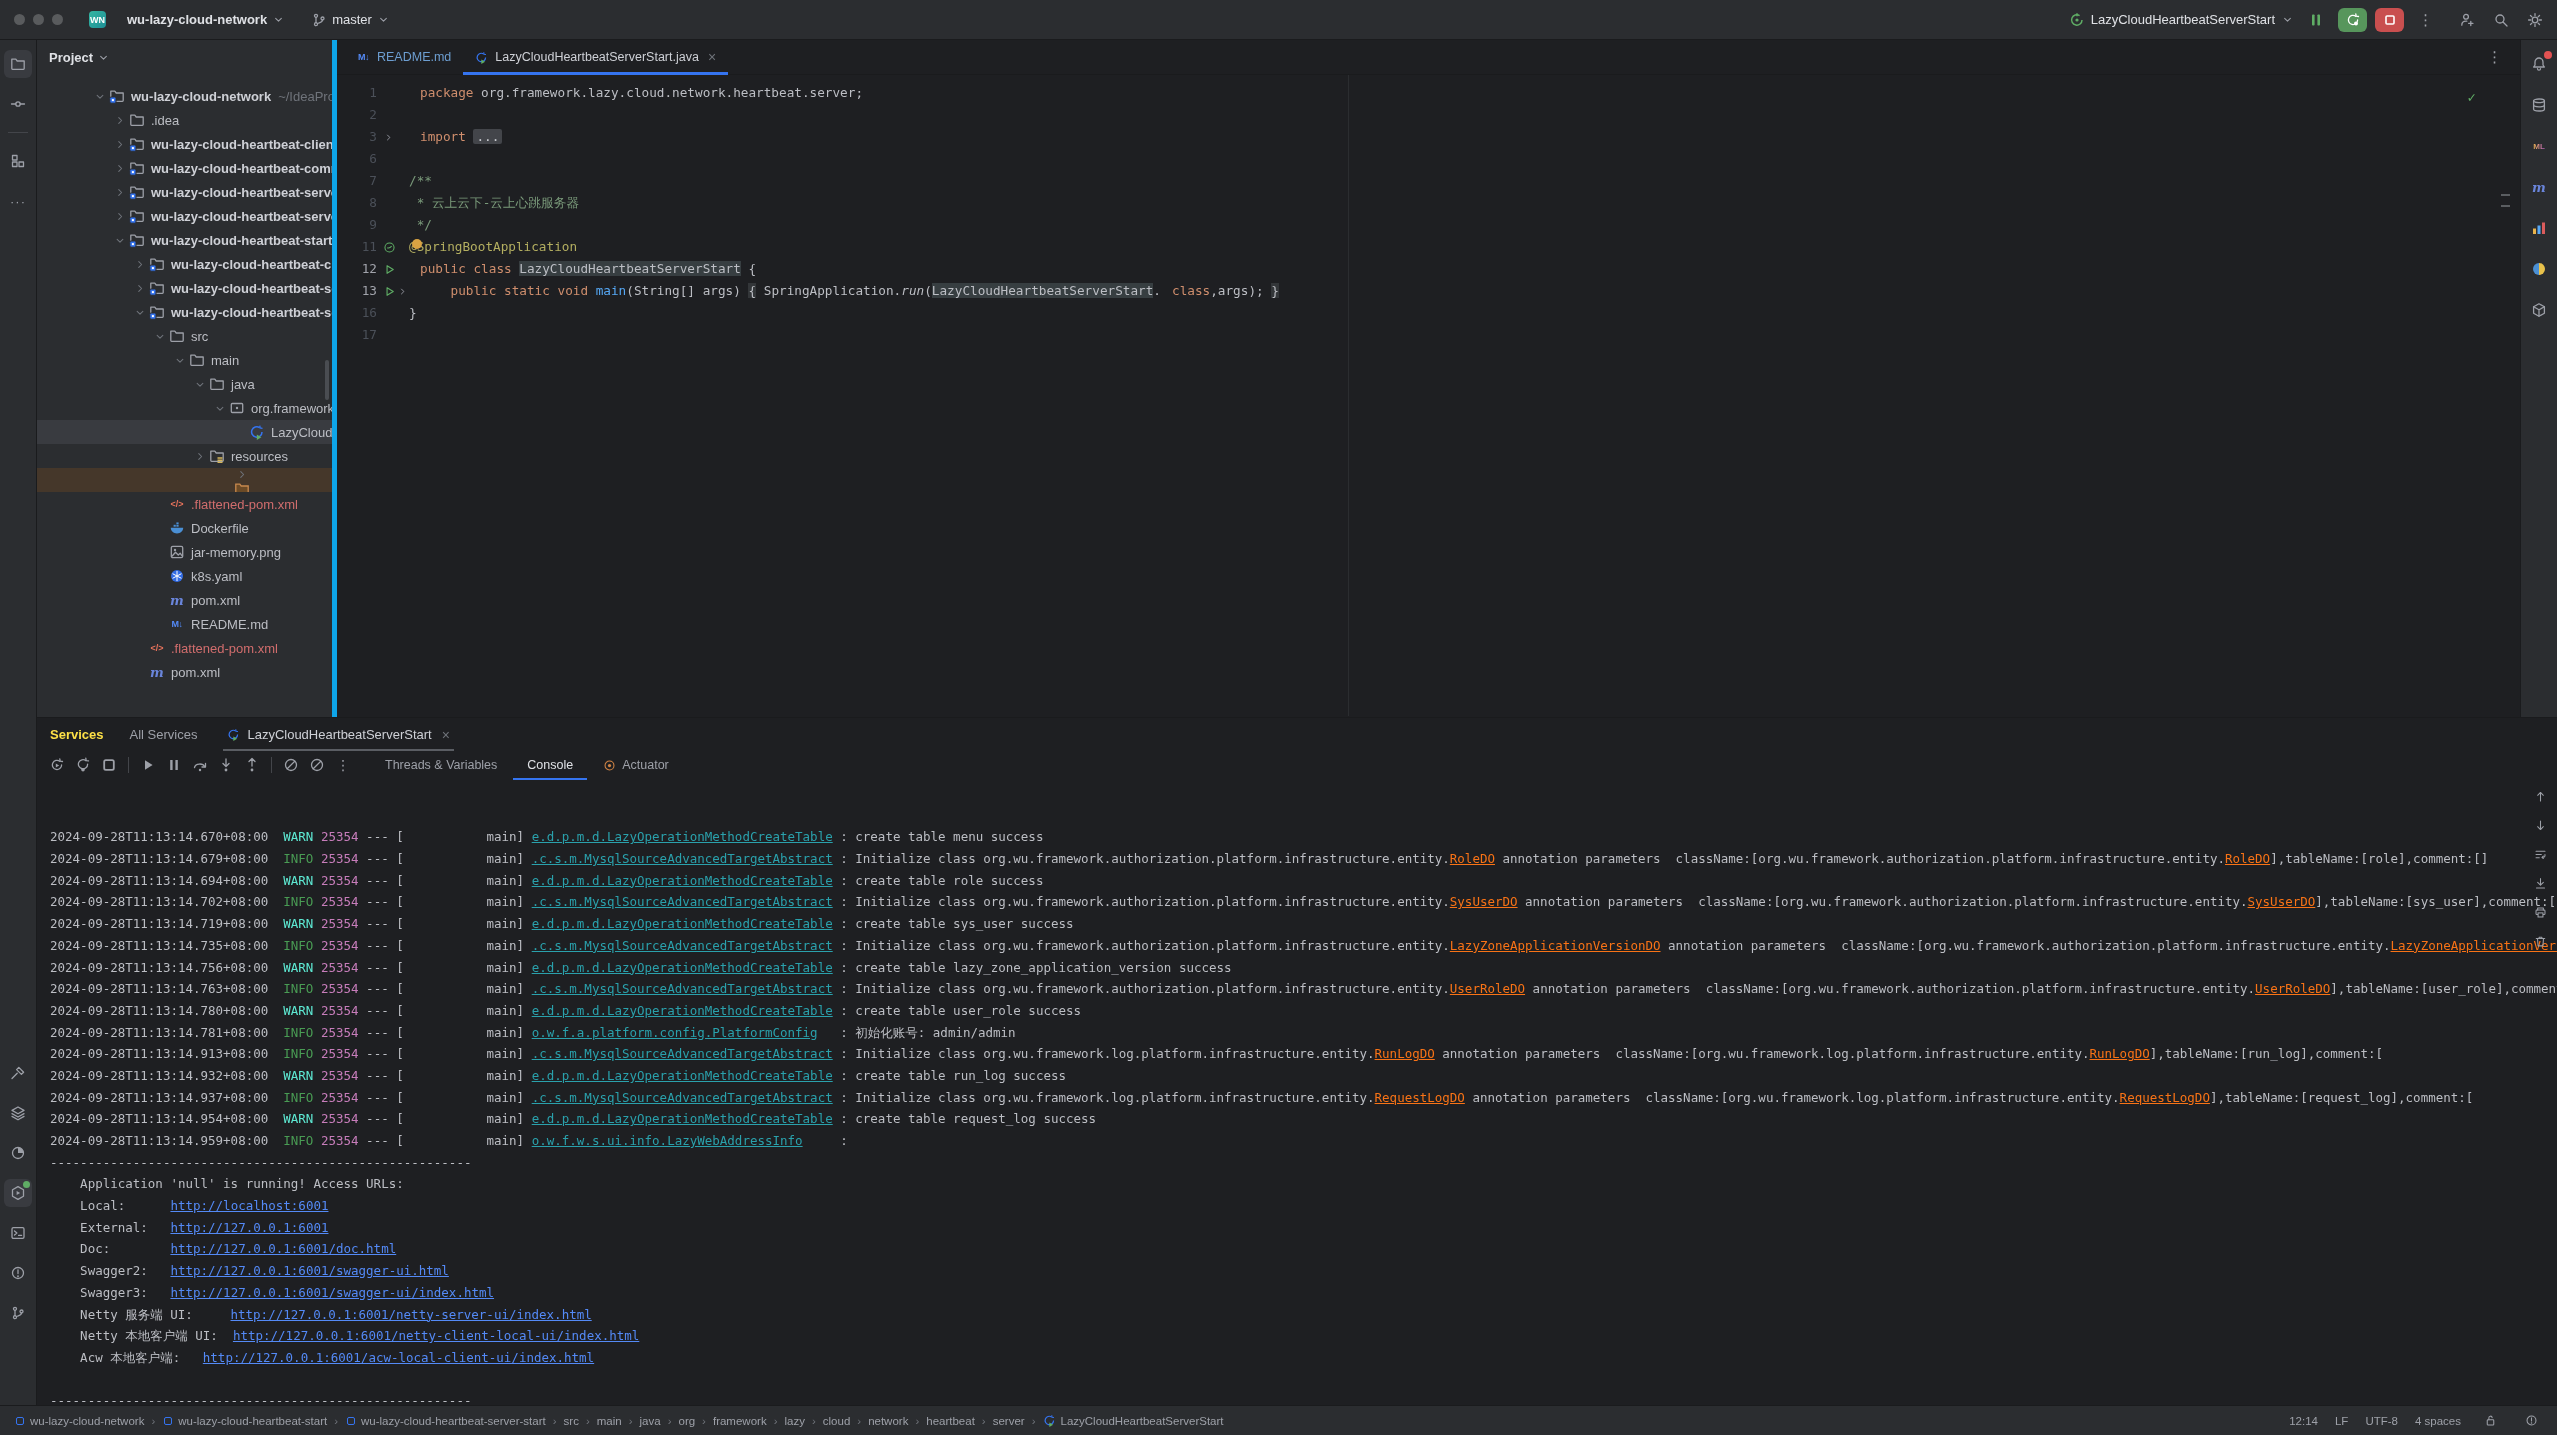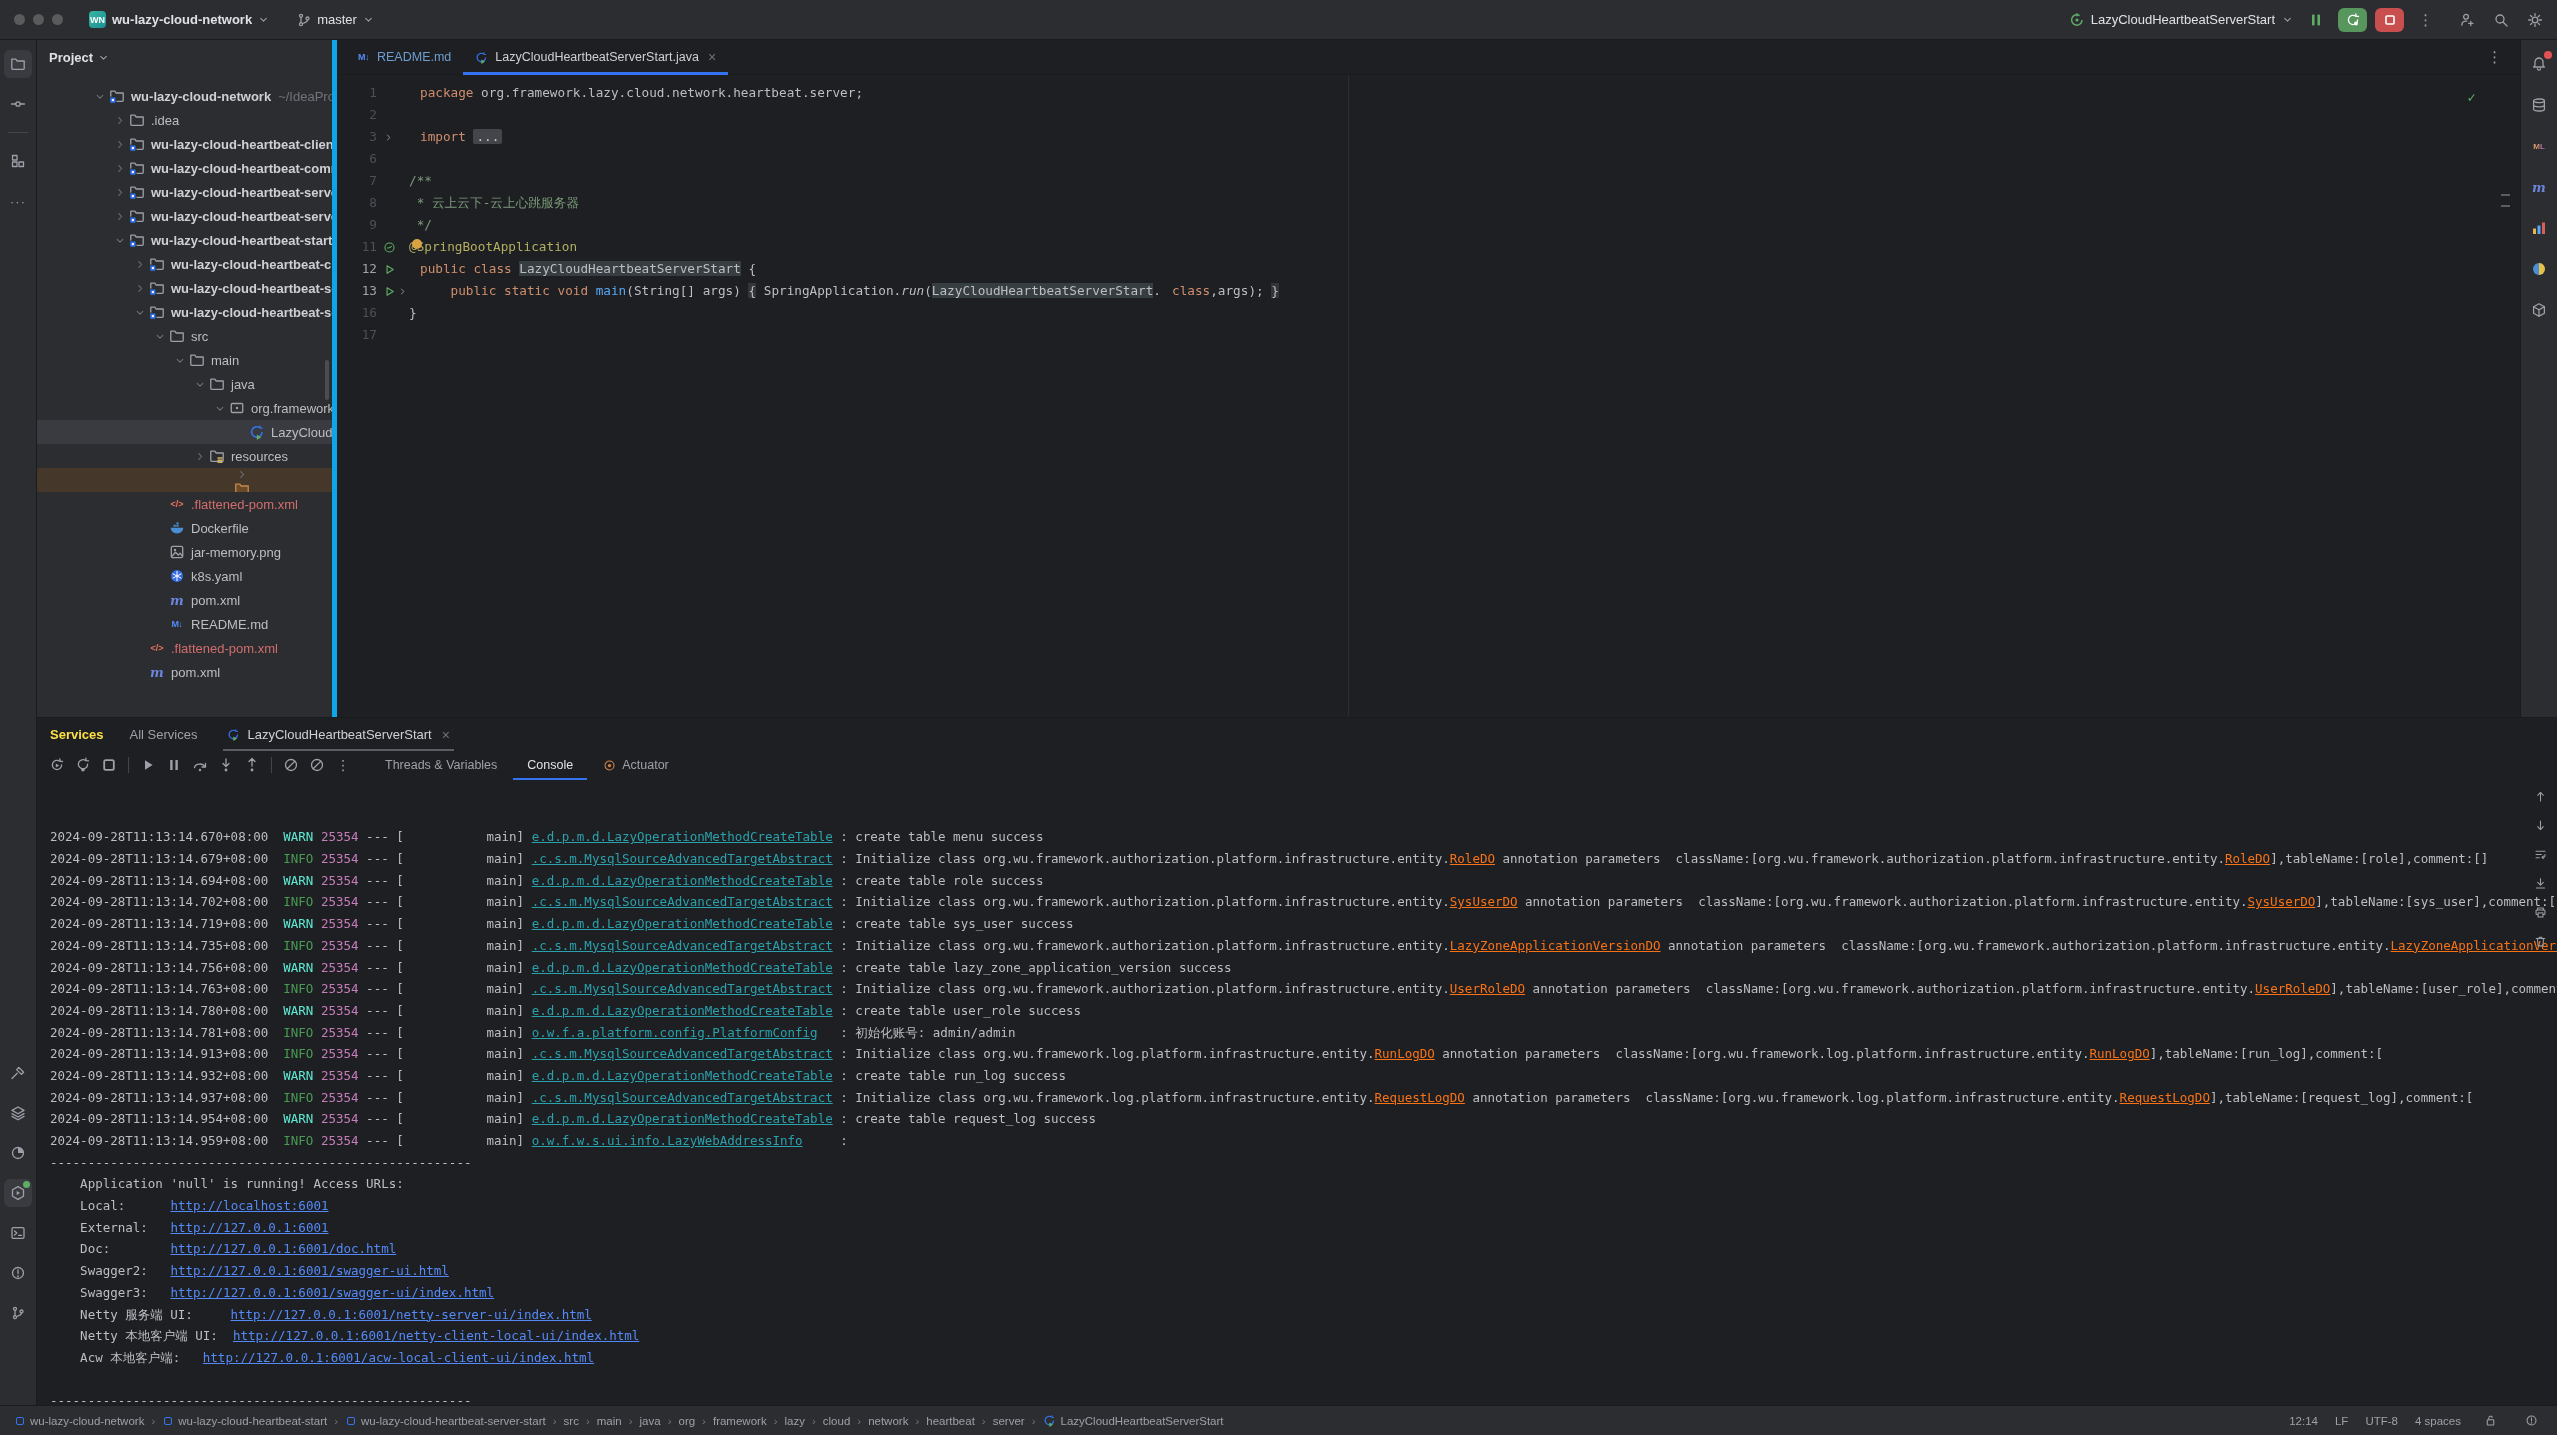--- a/index.html
+++ b/index.html
@@ -14,21 +14,21 @@
   .ic.xs { width:11px; height:11px; }
   button { background:none; border:none; color:inherit; font:inherit; cursor:default; display:inline-flex; align-items:center; }
   .c-green { color:#5fad65; } .c-red { color:#cf5b56; } .c-dim { color:#6f737a; } .c-fg { color:#c9cbd0; }
 
   
   #titlebar { position:absolute; left:0; top:0; width:2557px; height:40px; background:#2b2d30;
     border-bottom:1px solid #1a1b1d; display:flex; align-items:center; padding:0 10px; font-size:13px; }
   .tlight { width:11px; height:11px; border-radius:50%; background:#595b5d; margin-right:8px; }
   #traffic { display:flex; align-items:center; margin:0 18px 0 4px; }
   .wn-logo { width:17px; height:17px; border-radius:4px; background:linear-gradient(135deg,#35b6a2,#1d8f96);
-    color:#fff; font-size:9px; font-weight:bold; display:inline-flex; align-items:center; justify-content:center; margin-right:0; }
+    color:#fff; font-size:9px; font-weight:bold; display:inline-flex; align-items:center; justify-content:center; margin-right:15px; }
   .tb-widget { display:flex; align-items:center; gap:5px; padding:4px 6px; border-radius:6px; color:#dfe1e5; }
   .tb-widget .lbl { font-weight:600; }
   #titlebar .grow { flex:1; }
   .tb-iconbtn { padding:4px; border-radius:6px; margin-left:10px; }
   .btn-green { background:#57965c; border-radius:6px; width:29px; height:24px; justify-content:center; margin-left:10px; }
   .btn-red { background:#c94f4f; border-radius:6px; width:29px; height:24px; justify-content:center; margin-left:8px; }
   #run-widget { display:flex; align-items:center; gap:6px; color:#dfe1e5; }
 
   
   #left-stripe { position:absolute; left:0; top:40px; width:37px; height:1365px; background:#2b2d30;

